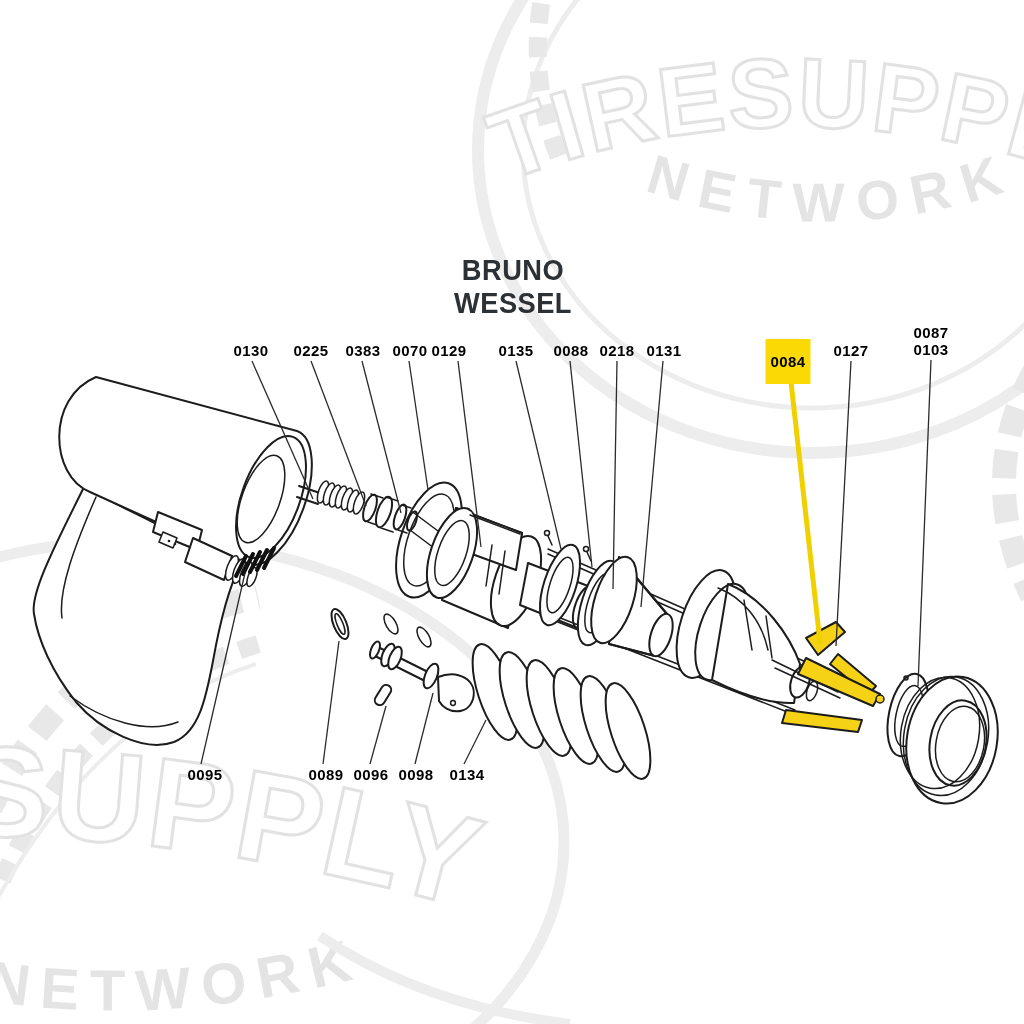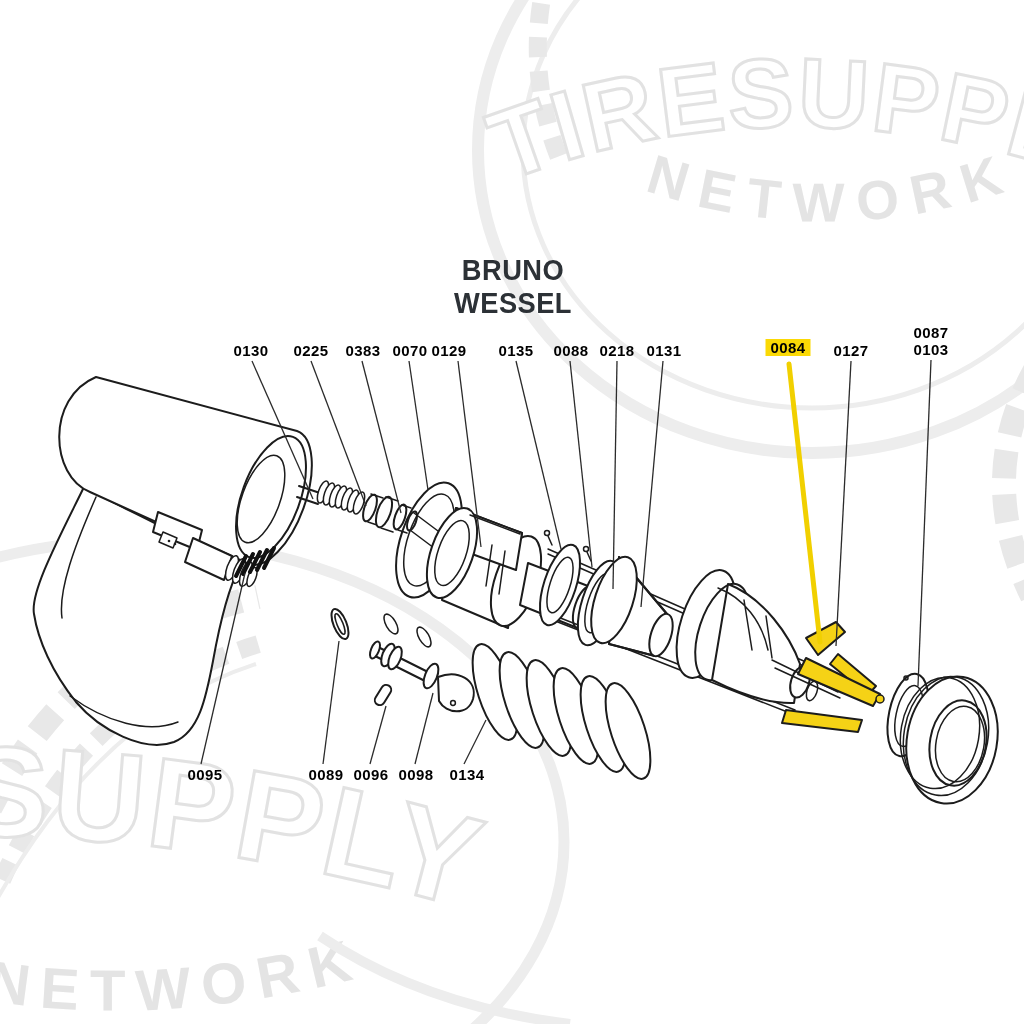--- a/index.html
+++ b/index.html
@@ -18,21 +18,21 @@
   .ln{fill:none;stroke:#1c1c1c;stroke-width:2;stroke-linecap:round;stroke-linejoin:round;}
   .fw{fill:#ffffff;stroke:#1c1c1c;stroke-width:2;stroke-linecap:round;stroke-linejoin:round;}
   .thin{stroke-width:1.5;}
   .leader{stroke:#2b2b2b;stroke-width:1.3;}
   .leader-y{stroke:#f1d000;stroke-width:5;stroke-linecap:round;}
   .yellow{fill:#f5d216;stroke:#1c1c1c;stroke-width:2;stroke-linejoin:round;}
 
   
   .plabel{position:absolute;transform:translateX(-50%);font-weight:bold;font-size:15px;
           color:#000000;white-space:nowrap;letter-spacing:.4px;}
-  .plabel.hl{background:#fbd905;padding:0 5px;}
+  .plabel.hl{background:#fbd905;padding:14px 5px;}
 
   
   .logo-box{position:absolute;left:415px;top:128px;width:196px;height:117px;background:#2c3136;
             border-radius:3px;display:flex;align-items:center;justify-content:center;}
   .logo-inner{position:absolute;inset:6px;border:2px solid #e5c62c;pointer-events:none;}
   .logo-mono{color:#edc92e;font-size:94px;font-weight:bold;letter-spacing:-7px;line-height:1;
              padding-bottom:14px;}
   .brand-name{position:absolute;left:395px;top:254px;width:236px;text-align:center;
               font-weight:bold;font-size:29px;color:#2c3136;transform:scaleX(.94);
               letter-spacing:.5px;}

